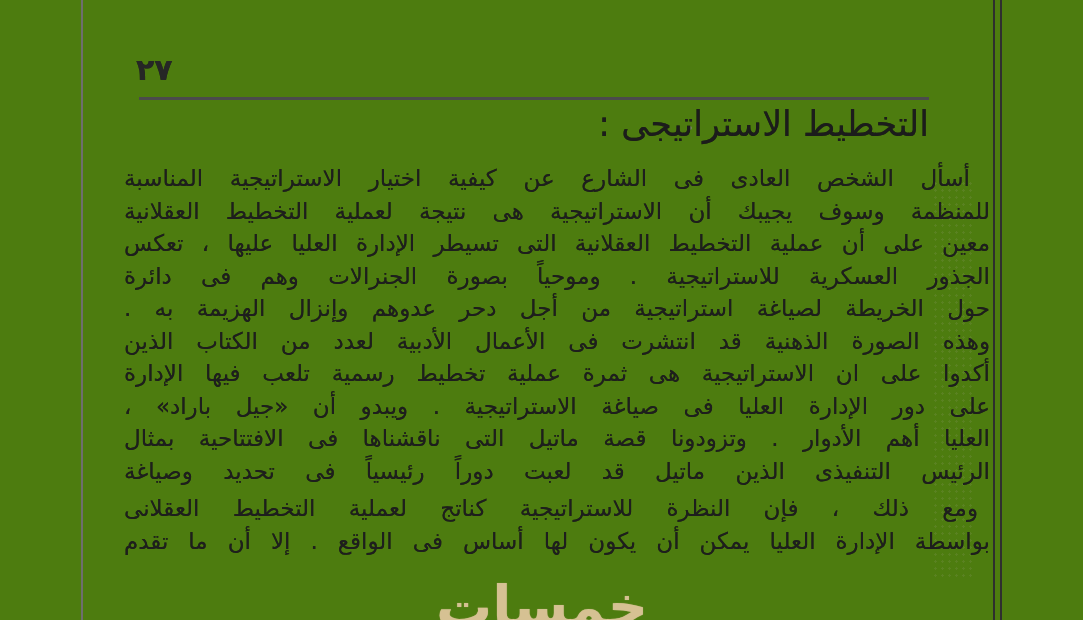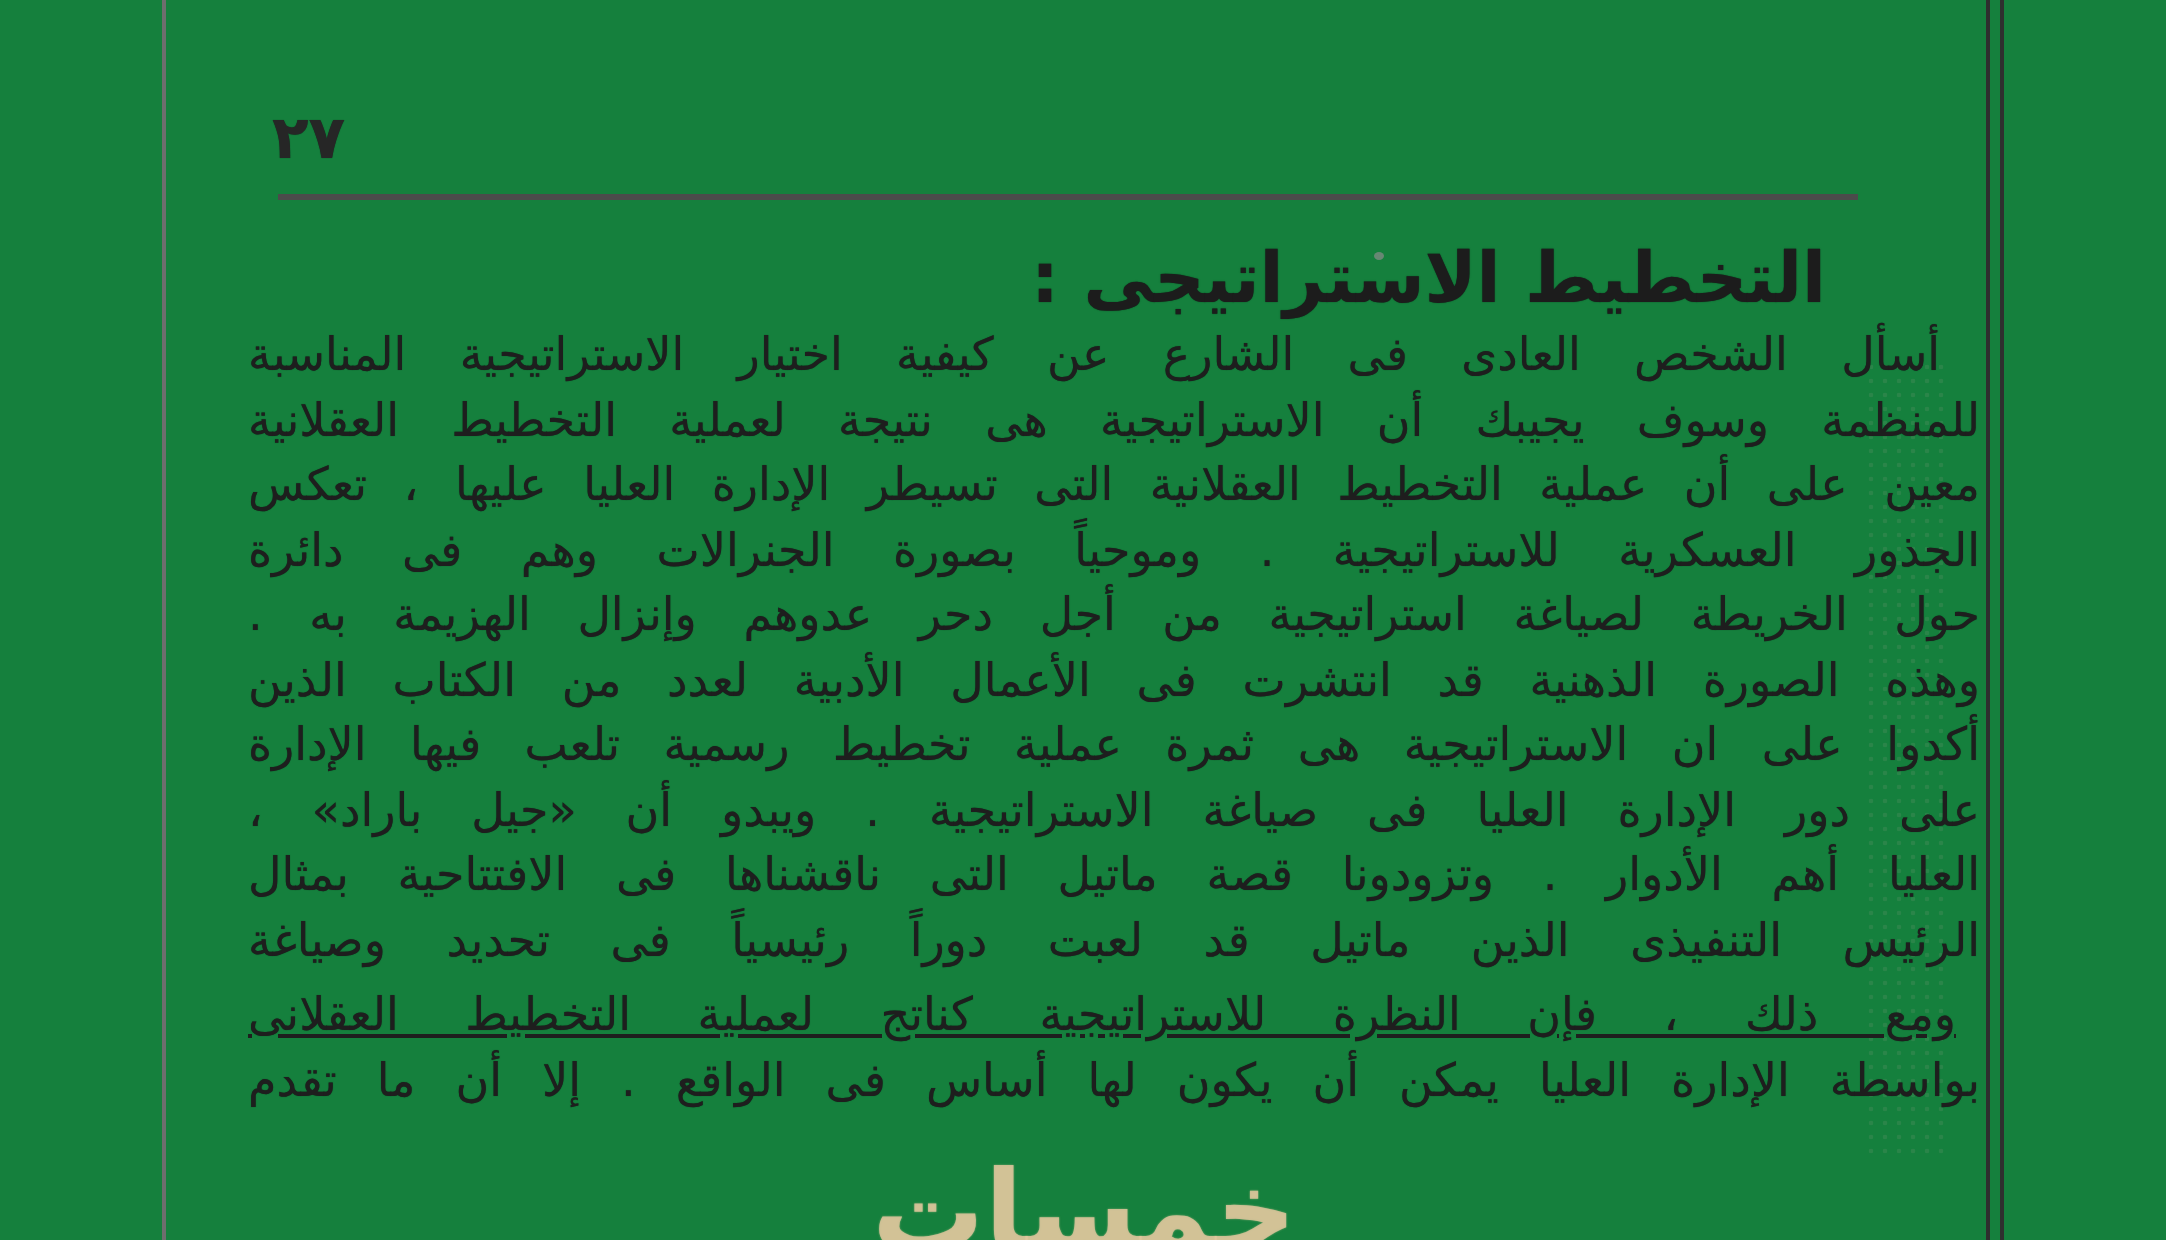--- a/index.html
+++ b/index.html
@@ -1,21 +1,21 @@
 <!DOCTYPE html>
 <html lang="ar"><head>
 <meta charset="utf-8">
 <style>
   html,body{margin:0;padding:0;}
   body{
     width:1083px;height:620px;overflow:hidden;position:relative;
     background:#fcfcfb;
     font-family:"DejaVu Sans", sans-serif;
   }
-  .page{position:absolute;inset:0;background:#15803d;}
+  .page{position:absolute;inset:0;background:#4d7c0f;}
 
   
   .left-rule{position:absolute;left:81px;top:0;bottom:0;width:2px;background:#6e6e6e;}
   .right-rule{position:absolute;left:993px;top:0;bottom:0;width:5px;
     border-left:2px solid #2e2e2e;border-right:2px solid #2f2f2f;box-sizing:content-box;}
 
   
   .page-number{
     position:absolute;left:136px;top:52px;
     font-size:30px;font-weight:600;color:#262626;direction:rtl;
@@ -23,41 +23,41 @@
   }
   .running-header{
     position:absolute;right:142px;top:60px;
     font-size:21px;font-weight:600;color:#242424;direction:rtl;
     text-shadow:0 0 .5px rgba(0,0,0,.5);
   }
   .header-rule{position:absolute;left:139px;top:97px;width:790px;height:3px;background:#4b4b4b;}
 
   
   .section-title{
-    position:absolute;right:154px;top:104px;margin:16px;
-    font-size:35px;font-weight:bold;color:#1c1c1c;direction:rtl;
+    position:absolute;right:154px;top:104px;margin:0;
+    font-size:35px;font-weight:normal;color:#1c1c1c;direction:rtl;
     text-shadow:0 0 .6px rgba(0,0,0,.6);
   }
 
   
   .body-text{
     position:absolute;right:93px;top:162px;width:866px;
     direction:rtl;color:#1e1e1e;font-size:23px;
     text-shadow:0 0 .45px rgba(0,0,0,.55);
     z-index:2;
   }
   .line{
     height:32.5px;line-height:32.5px;
     text-align:justify;text-align-last:justify;
     text-justify:inter-word;
     white-space:normal;
   }
   .indent-first{padding-right:20px;}
   .para2{margin-top:5px;}
-  .para2 .indent-first{padding-right:12px;text-decoration:underline;}
+  .para2 .indent-first{padding-right:12px;}
 
   
   .watermark{
     position:absolute;left:436px;top:574px;z-index:5;
     font-size:56px;font-weight:bold;direction:rtl;
     color:rgba(224,199,157,0.82);
     letter-spacing:6px;
     text-shadow:0 0 1px rgba(224,199,157,0.6);
   }
 

